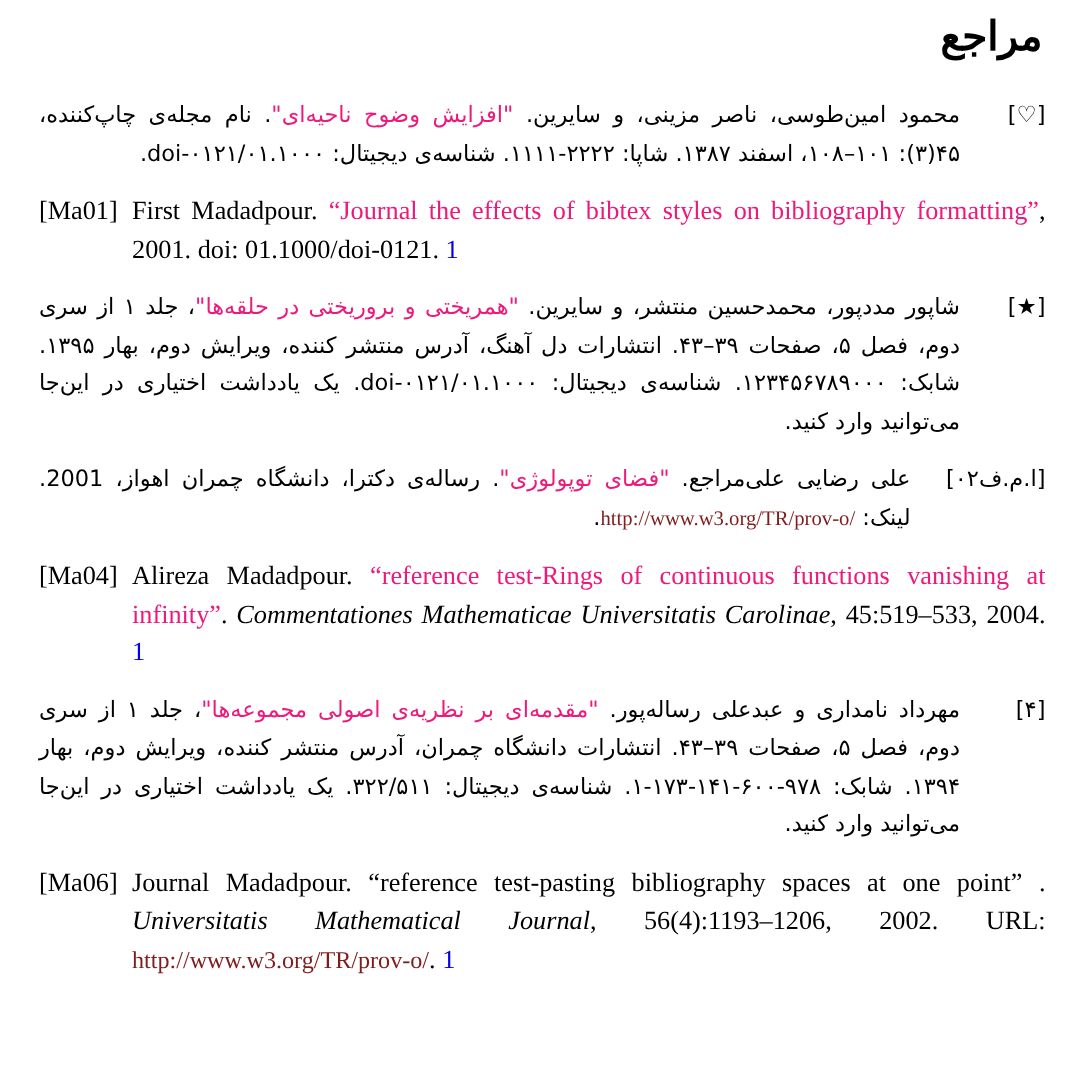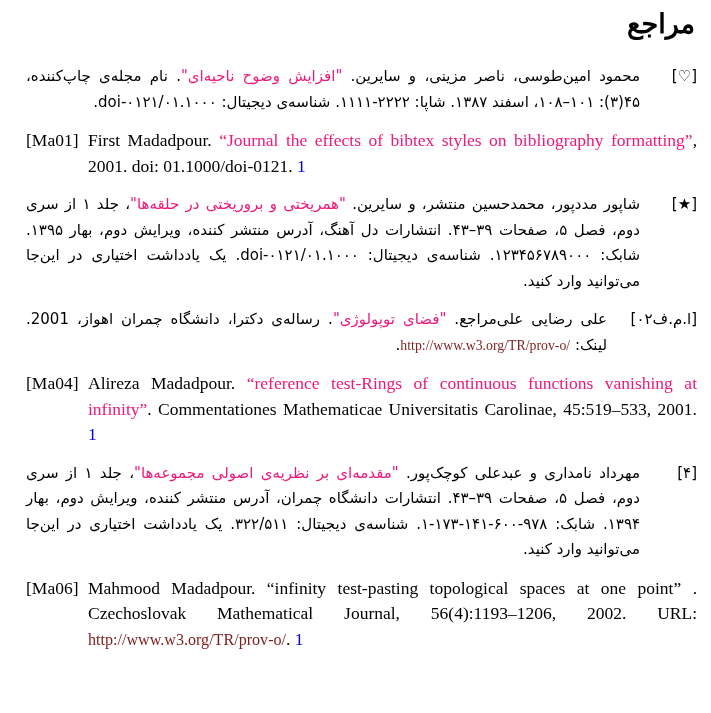--- a/index.html
+++ b/index.html
@@ -32,21 +32,21 @@
     font-size:15px; line-height:25.5px;
     padding-right:57px;
   }
   .entry.rtl.wide { padding-right:90px; }
 
   .label { position:absolute; top:0; white-space:nowrap; }
   .entry.ltr .label { left:0; }
   .entry.rtl .label { right:0; }
 
   .pink { color:#ED197B; }
-  .it   { }
+  .it   { font-style:italic; }
   .url  {
     font-family:Liberation Serif, serif;
     color:#7f1d1d; font-size:0.92em;
     direction:ltr; unicode-bidi:embed;
   }
   .cite { color:#0000EE; }
 </style>
 </head>
 <body>
 
@@ -70,26 +70,26 @@
   </div>
 
 
   <div class="entry rtl wide">
     <span class="label">[ا.م.ف۰۲]</span>
     <p><span>علی رضایی علی‌مراجع. </span><span class="pink">"فضای توپولوژی"</span><span>. رساله‌ی دکترا، دانشگاه چمران اهواز، 2001. لینک: </span><span class="url">http://www.w3.org/TR/prov-o/</span><span>.</span></p>
   </div>
 
   <div class="entry ltr">
     <span class="label">[Ma04]</span>
-    <p><span>Alireza Madadpour. </span><span class="pink">“reference test-Rings of continuous functions vanishing at infinity”</span><span>. </span><span class="it">Commentationes Mathematicae Universitatis Carolinae</span><span>, 45:519–533, 2001. </span><span class="cite">1</span></p>
+    <p><span>Alireza Madadpour. </span><span class="pink">“reference test-Rings of continuous functions vanishing at infinity”</span><span>. </span><span class="it">Commentationes Mathematicae Universitatis Carolinae</span><span>, 45:519–533, 2004. </span><span class="cite">1</span></p>
   </div>
 
   <div class="entry rtl">
     <span class="label">[۴]</span>
-    <p><span>مهرداد نامداری و عبدعلی کوچک‌پور. </span><span class="pink">"مقدمه‌ای بر نظریه‌ی اصولی مجموعه‌ها"</span><span>، جلد ۱ از سری دوم، فصل ۵، صفحات ۳۹–۴۳. انتشارات دانشگاه چمران، آدرس منتشر کننده، ویرایش دوم، بهار ۱۳۹۴. شابک: ۹۷۸-۶۰۰-۱۴۱-۱۷۳-۱. شناسه‌ی دیجیتال: ۳۲۲/۵۱۱. یک یادداشت اختیاری در این‌جا می‌توانید وارد کنید.</span></p>
+    <p><span>مهرداد نامداری و عبدعلی رساله‌پور. </span><span class="pink">"مقدمه‌ای بر نظریه‌ی اصولی مجموعه‌ها"</span><span>، جلد ۱ از سری دوم، فصل ۵، صفحات ۳۹–۴۳. انتشارات دانشگاه چمران، آدرس منتشر کننده، ویرایش دوم، بهار ۱۳۹۴. شابک: ۹۷۸-۶۰۰-۱۴۱-۱۷۳-۱. شناسه‌ی دیجیتال: ۳۲۲/۵۱۱. یک یادداشت اختیاری در این‌جا می‌توانید وارد کنید.</span></p>
   </div>
 
   <div class="entry ltr">
     <span class="label">[Ma06]</span>
-    <p><span>Mahmood Madadpour. </span><span>“infinity test-pasting topological spaces at one point”</span><span> . </span><span class="it">Czechoslovak Mathematical Journal</span><span>, 56(4):1193–1206, 2002. URL: </span><span class="url">http://www.w3.org/TR/prov-o/</span><span>. </span><span class="cite">1</span></p>
+    <p><span>Journal Madadpour. </span><span>“reference test-pasting bibliography spaces at one point”</span><span> . </span><span class="it">Universitatis Mathematical Journal</span><span>, 56(4):1193–1206, 2002. URL: </span><span class="url">http://www.w3.org/TR/prov-o/</span><span>. </span><span class="cite">1</span></p>
   </div>
 
 </div>
 
 </body></html>

